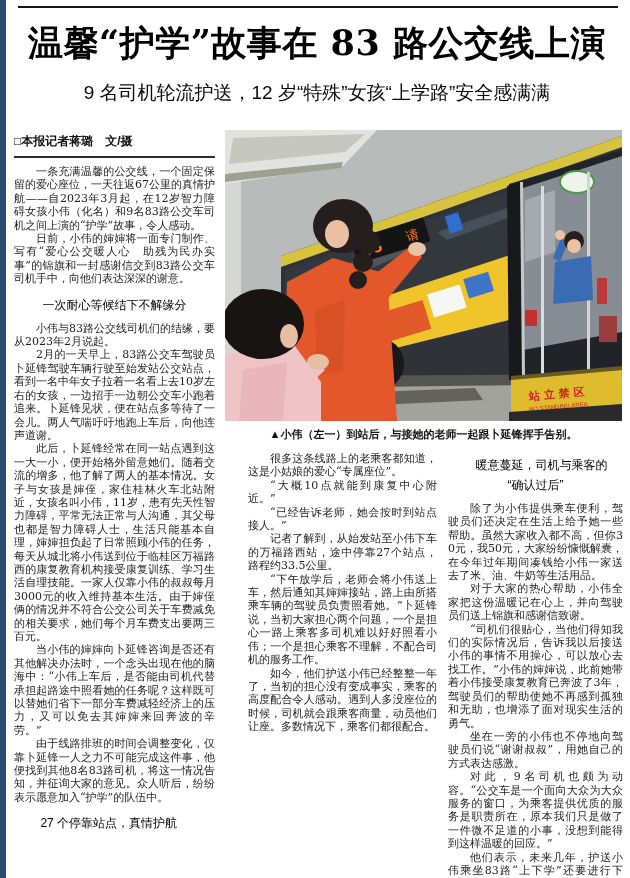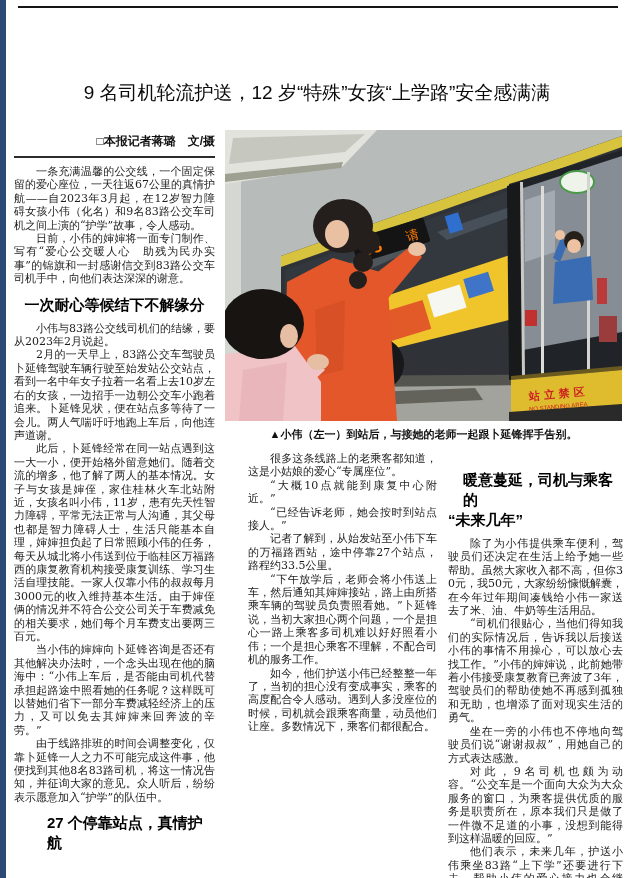--- a/index.html
+++ b/index.html
@@ -18,48 +18,49 @@
     position:absolute; left:12px; right:8px; top:80px; margin:0;
     text-align:center; font-size:19px; font-weight:normal; color:#0a0a0a;
     font-family:"Liberation Sans", sans-serif; white-space:nowrap;
   }
   .col { position:absolute; overflow:hidden; }
   .col-left  { left:14px;  top:133px; width:201px; height:745px; }
   .col-mid   { left:248px; top:452px; width:189px; height:426px; }
   .col-right { left:448px; top:452px; width:175px; height:426px; }
   .byline {
     font-family:"Liberation Sans", sans-serif; font-weight:bold; font-size:12px;
-    color:#111; padding-bottom:6px; border-bottom:2px solid #2b2b2b; margin-bottom:7px;text-align:right;
+    color:#111; padding-bottom:6px; border-bottom:2px solid #2b2b2b; margin-bottom:7px;
   }
   .para {
     margin:0; font-size:11px; line-height:13.4px; text-align:justify;
     text-indent:2em; word-break:break-all; color:#1c1c1c;
   }
   .no-indent { text-indent:0; }
   .sec-head {
-    font-family:"Liberation Sans", sans-serif; font-weight:bold; color:#000;
-    font-size:15px; line-height:20px; margin:9px 0 7px 0;
+    font-family:"Liberation Sans", sans-serif; font-weight:normal; color:#000;
+    font-size:12px; line-height:20px; margin:9px 0 7px 0;
   }
   .sec-head.center { text-align:center; }
   .sec-head .l1 { padding-left:2.2em; }
   .sec-head .l1-sm { padding-left:1em; }
   .photo { position:absolute; left:225px; top:130px; width:397px; height:291px; background:#b7bcba; }
   .photo svg { display:block; width:100%; height:100%; }
   .caption {
     position:absolute; left:225px; top:427px; width:397px; text-align:center;
     font-family:"Liberation Sans", sans-serif; font-weight:bold; font-size:11px; color:#111;
   }
 </style>
 </head>
 <body>
 
 <div class="page">
   <div class="edge-strip"></div>
   <div class="top-rule"></div>
 
+  <h1 class="headline">温馨“护学”故事在 83 路公交线上演</h1>
   <h2 class="subtitle">9 名司机轮流护送，12 岁“特殊”女孩“上学路”安全感满满</h2>
 
   <div class="col col-left">
     <div class="byline">□本报记者蒋璐　文/摄</div>
     <p class="para">一条充满温馨的公交线，一个固定保留的爱心座位，一天往返67公里的真情护航——自2023年3月起，在12岁智力障碍女孩小伟（化名）和9名83路公交车司机之间上演的“护学”故事，令人感动。</p>
     <p class="para">日前，小伟的婶婶将一面专门制作、写有“爱心公交暖人心　助残为民办实事”的锦旗和一封感谢信交到83路公交车司机手中，向他们表达深深的谢意。</p>
     <h3 class="sec-head center">一次耐心等候结下不解缘分</h3>
     <p class="para">小伟与83路公交线司机们的结缘，要从2023年2月说起。</p>
     <p class="para">2月的一天早上，83路公交车驾驶员卜延锋驾驶车辆行驶至始发站公交站点，看到一名中年女子拉着一名看上去10岁左右的女孩，一边招手一边朝公交车小跑着追来。卜延锋见状，便在站点多等待了一会儿。两人气喘吁吁地跑上车后，向他连声道谢。</p>
     <p class="para">此后，卜延锋经常在同一站点遇到这一大一小，便开始格外留意她们。随着交流的增多，他了解了两人的基本情况。女子与女孩是婶侄，家住桂林火车北站附近，女孩名叫小伟，11岁，患有先天性智力障碍，平常无法正常与人沟通，其父母也都是智力障碍人士，生活只能基本自理，婶婶担负起了日常照顾小伟的任务，每天从城北将小伟送到位于临桂区万福路西的康复教育机构接受康复训练、学习生活自理技能。一家人仅靠小伟的叔叔每月3000元的收入维持基本生活。由于婶侄俩的情况并不符合公交公司关于车费减免的相关要求，她们每个月车费支出要两三百元。</p>
@@ -178,23 +179,24 @@
   <div class="col col-mid">
     <p class="para">很多这条线路上的老乘客都知道，这是小姑娘的爱心“专属座位”。</p>
     <p class="para">“大概10点就能到康复中心附近。”</p>
     <p class="para">“已经告诉老师，她会按时到站点接人。”</p>
     <p class="para">记者了解到，从始发站至小伟下车的万福路西站，途中停靠27个站点，路程约33.5公里。</p>
     <p class="para">“下午放学后，老师会将小伟送上车，然后通知其婶婶接站，路上由所搭乘车辆的驾驶员负责照看她。”卜延锋说，当初大家担心两个问题，一个是担心一路上乘客多司机难以好好照看小伟；一个是担心乘客不理解，不配合司机的服务工作。</p>
     <p class="para">如今，他们护送小伟已经整整一年了，当初的担心没有变成事实，乘客的高度配合令人感动。遇到人多没座位的时候，司机就会跟乘客商量，动员他们让座。多数情况下，乘客们都很配合。</p>
   </div>
 
   <div class="col col-right">
-    <h3 class="sec-head" style="margin-top:18px;">
+    <h3 class="sec-head" style="margin-top:3px;text-align:center;">
       <div class="l1-sm">暖意蔓延，司机与乘客的</div>
-      <div>“未来几年”</div>
+      <div>“确认过后”</div>
     </h3>
     <p class="para">除了为小伟提供乘车便利，驾驶员们还决定在生活上给予她一些帮助。虽然大家收入都不高，但你30元，我50元，大家纷纷慷慨解囊，在今年过年期间凑钱给小伟一家送去了米、油、牛奶等生活用品。</p>
+    <p class="para">对于大家的热心帮助，小伟全家把这份温暖记在心上，并向驾驶员们送上锦旗和感谢信致谢。</p>
     <p class="para">“司机们很贴心，当他们得知我们的实际情况后，告诉我以后接送小伟的事情不用操心，可以放心去找工作。”小伟的婶婶说，此前她带着小伟接受康复教育已奔波了3年，驾驶员们的帮助使她不再感到孤独和无助，也增添了面对现实生活的勇气。</p>
     <p class="para">坐在一旁的小伟也不停地向驾驶员们说“谢谢叔叔”，用她自己的方式表达感激。</p>
     <p class="para">对此，9名司机也颇为动容。“公交车是一个面向大众为大众服务的窗口，为乘客提供优质的服务是职责所在，原本我们只是做了一件微不足道的小事，没想到能得到这样温暖的回应。”</p>
     <p class="para">他们表示，未来几年，护送小伟乘坐83路“上下学”还要进行下去，帮助小伟的爱心接力也会继续，直到她“毕业”。</p>
   </div>
 </div>
 
 </body></html>

